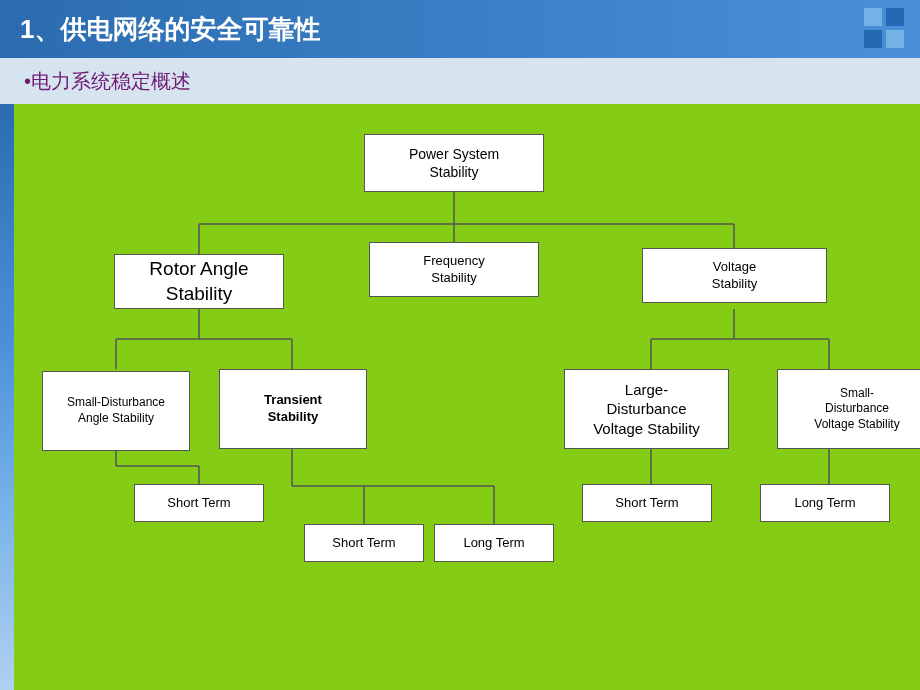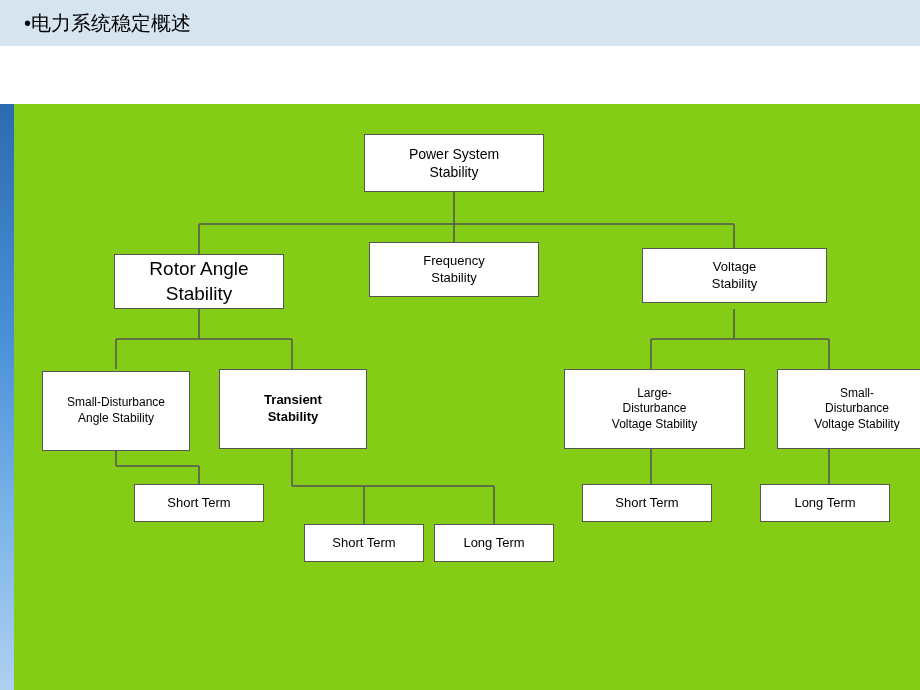--- a/index.html
+++ b/index.html
@@ -55,21 +55,21 @@
     
     .sub-header {
       background: #d6e4f0;
       height: 46px;
       display: flex;
       align-items: center;
       padding-left: 24px;
     }
     .sub-header-text {
       font-size: 20px;
-      color: #000000;
+      color: #701a75;
     }
 
     
     .left-accent {
       position: absolute;
       left: 0;
       top: 104px;
       width: 14px;
       height: 586px;
       background: linear-gradient(to bottom, #2b6cb0 0%, #4a90d9 40%, #7ab4e8 70%, #b0d0f0 100%);
@@ -116,20 +116,29 @@
       width: 100%;
       height: 100%;
       pointer-events: none;
     }
   </style>
 </head>
 <body>
 
 <div class="slide">
 
+  <div class="top-bar">
+    <span class="top-bar-title">1、供电网络的安全可靠性</span>
+    <div class="deco-squares">
+      <div class="deco-sq light"></div>
+      <div class="deco-sq"></div>
+      <div class="deco-sq"></div>
+      <div class="deco-sq light"></div>
+    </div>
+  </div>
 
   <div class="sub-header">
     <span class="sub-header-text">•电力系统稳定概述</span>
   </div>
 
   <div class="left-accent"></div>
 
   <div class="main-content">
     <div class="tree-container">
 
@@ -184,21 +193,21 @@
       </div>
 
       <div class="box" style="left:8px; top:257px; width:148px; height:80px; font-size:12px;">
         Small-Disturbance<br>Angle Stability
       </div>
 
       <div class="box" style="left:185px; top:255px; width:148px; height:80px; font-size:13px;font-weight:bold;">
         Transient<br>Stability
       </div>
 
-      <div class="box" style="left:530px; top:255px; width:181px; height:80px; font-size:12px;">
+      <div class="box" style="left:530px; top:255px; width:165px; height:80px; font-size:15px;">
         Large-<br>Disturbance<br>Voltage Stability
       </div>
 
       <div class="box" style="left:715px; top:255px; width:160px; height:80px; font-size:12px;margin-left:28px;">
         Small-<br>Disturbance<br>Voltage Stability
       </div>
 
       <div class="box" style="left:100px; top:370px; width:130px; height:38px; font-size:13px;">
         Short Term
       </div>

